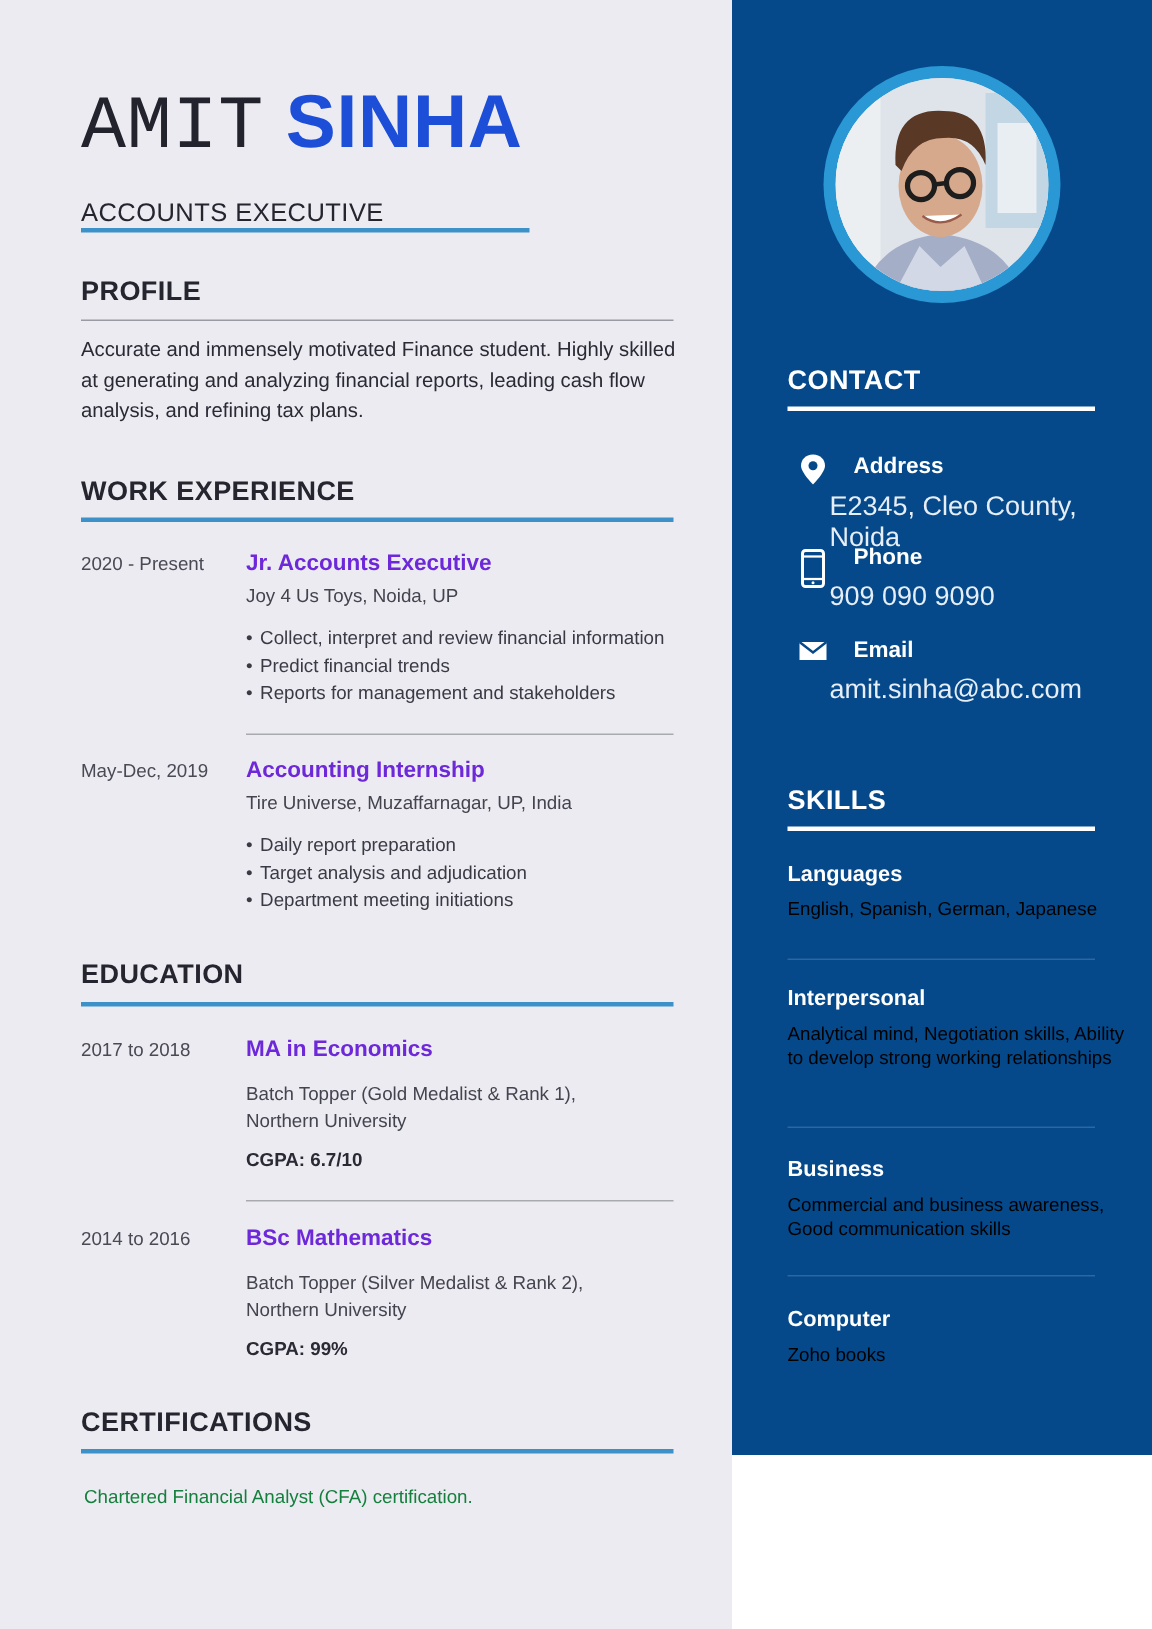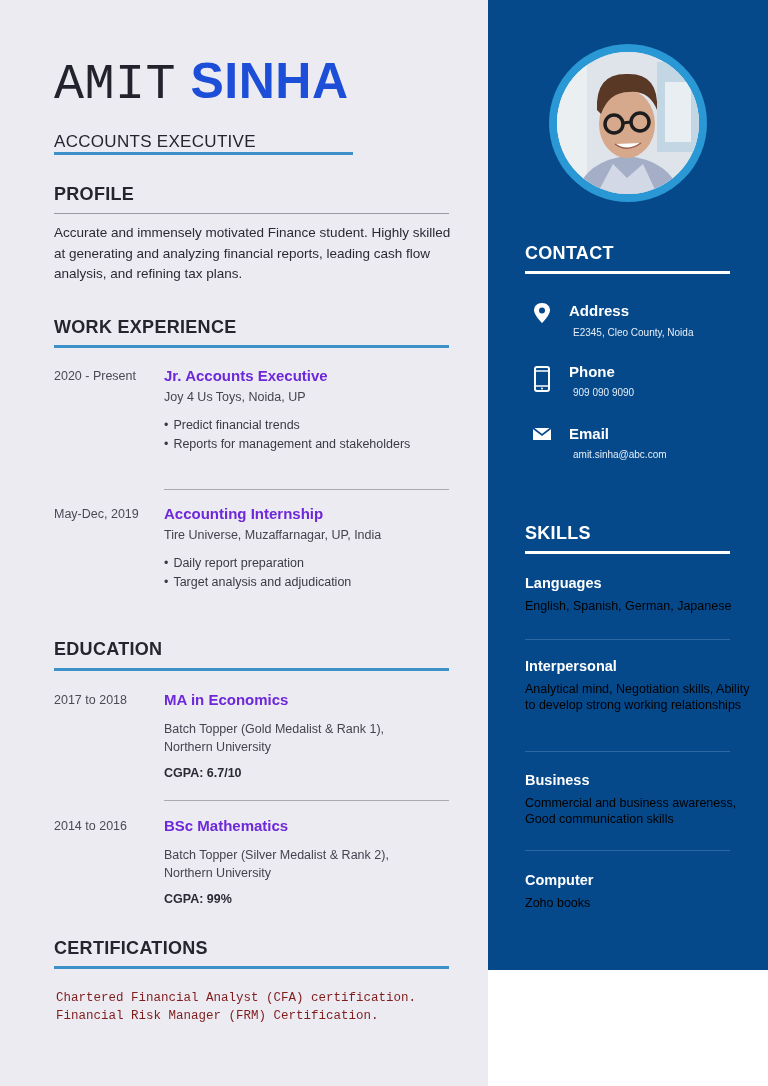--- a/index.html
+++ b/index.html
@@ -20,31 +20,31 @@
   .rule-thin { position:absolute; left:164px; width:285px; height:1px; background:#a9a9b0; }
 
   .profile { position:absolute; left:54px; top:223px; width:400px; font-size:13.5px; line-height:20.5px; color:#2a2a35; }
 
   .date { position:absolute; left:54px; font-size:12.5px; color:#4a4a55; }
   .role { position:absolute; left:164px; font-size:15px; font-weight:bold; color:#6d28d9; }
   .org { position:absolute; left:164px; font-size:12.5px; color:#44444f; line-height:18px; }
   .bullets { position:absolute; left:164px; list-style:none; font-size:12.5px; line-height:18.5px; color:#3a3a45; }
   .bullets li::before { content:"\2022"; margin-right:5px; }
   .cgpa { position:absolute; left:164px; font-size:12.5px; font-weight:bold; color:#2a2a35; }
-  .certs { position:absolute; left:56px; top:989px; font-size:12.5px; line-height:18px; color:#7f1d1d;font-family:Liberation Mono, monospace; }
+  .certs { position:absolute; left:56px; top:989px; font-size:12.5px; line-height:18px; color:#15803d; }
 
   .photo-ring { position:absolute; left:549px; top:44px; width:158px; height:158px; border-radius:50%; background:#2a98d4; }
   .photo { position:absolute; left:557px; top:52px; width:142px; height:142px; border-radius:50%; overflow:hidden; background:#d9dde2; }
 
   .r-head { position:absolute; left:525px; font-size:18px; font-weight:bold; color:#ffffff; letter-spacing:0.3px; }
   .r-rule { position:absolute; left:525px; width:205px; height:3px; background:#ffffff; }
   .r-sep { position:absolute; left:525px; width:205px; height:1px; background:#2b67a0; }
   .c-icon { position:absolute; left:532px; width:20px; height:22px; }
   .c-label { position:absolute; left:569px; font-size:15px; font-weight:bold; color:#ffffff; }
-  .c-val { position:absolute; left:573px; font-size:10px; color:#e6eef7;text-align:center; }
+  .c-val { position:absolute; left:553px; font-size:18px; color:#e6eef7; }
   .s-label { position:absolute; left:525px; font-size:14.5px; font-weight:bold; color:#ffffff;text-align:right; }
   .s-val { position:absolute; left:525px; width:225px; font-size:12.5px; line-height:15.5px; color:#000000; }
 </style>
 </head>
 <body>
 
 <div class="left"></div>
 <div class="right"></div>
 
 <div class="name"><span class="first">AMIT</span> <span class="last">SINHA</span></div>
@@ -55,31 +55,33 @@
 <div class="rule-grey" style="top:213px"></div>
 <div class="profile">Accurate and immensely motivated Finance student. Highly skilled at generating and analyzing financial reports, leading cash flow analysis, and refining tax plans.</div>
 
 <div class="sec-head" style="top:317px">WORK EXPERIENCE</div>
 <div class="rule-blue" style="top:345px"></div>
 
 <div class="date" style="top:369px">2020 - Present</div>
 <div class="role" style="top:367px">Jr. Accounts Executive</div>
 <div class="org" style="top:388px">Joy 4 Us Toys, Noida, UP</div>
 <ul class="bullets" style="top:416px">
+  <li>Collect, interpret and review financial information</li>
   <li>Predict financial trends</li>
   <li>Reports for management and stakeholders</li>
 </ul>
 <div class="rule-thin" style="top:489px"></div>
 
 <div class="date" style="top:507px">May-Dec, 2019</div>
 <div class="role" style="top:505px">Accounting Internship</div>
 <div class="org" style="top:526px">Tire Universe, Muzaffarnagar, UP, India</div>
 <ul class="bullets" style="top:554px">
   <li>Daily report preparation</li>
   <li>Target analysis and adjudication</li>
+  <li>Department meeting initiations</li>
 </ul>
 
 <div class="sec-head" style="top:639px">EDUCATION</div>
 <div class="rule-blue" style="top:668px"></div>
 
 <div class="date" style="top:693px">2017 to 2018</div>
 <div class="role" style="top:691px">MA in Economics</div>
 <div class="org" style="top:720px">Batch Topper (Gold Medalist &amp; Rank 1),</div>
 <div class="org" style="top:738px">Northern University</div>
 <div class="cgpa" style="top:766px">CGPA: 6.7/10</div>
@@ -88,21 +90,20 @@
 <div class="date" style="top:819px">2014 to 2016</div>
 <div class="role" style="top:817px">BSc Mathematics</div>
 <div class="org" style="top:846px">Batch Topper (Silver Medalist &amp; Rank 2),</div>
 <div class="org" style="top:864px">Northern University</div>
 <div class="cgpa" style="top:892px">CGPA: 99%</div>
 
 <div class="sec-head" style="top:938px">CERTIFICATIONS</div>
 <div class="rule-blue" style="top:966px"></div>
 <div class="certs">
   <div>Chartered Financial Analyst (CFA) certification.</div>
-  <div>Financial Risk Manager (FRM) Certification.</div>
 </div>
 
 <div class="photo-ring"></div>
 <div class="photo">
   <svg width="142" height="142" viewBox="0 0 142 142">
     <rect width="142" height="142" fill="#dfe4ea"></rect>
     <rect x="100" y="10" width="42" height="90" fill="#c3d6e4"></rect>
     <rect x="108" y="30" width="26" height="60" fill="#e9eef2"></rect>
     <rect x="0" y="0" width="30" height="142" fill="#eceff1"></rect>
     <path d="M18 142 Q30 108 70 104 Q112 108 124 142 Z" fill="#a5aec7"></path>

